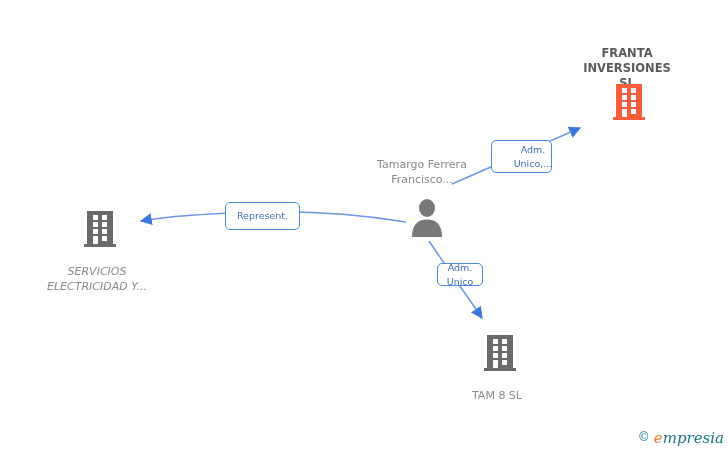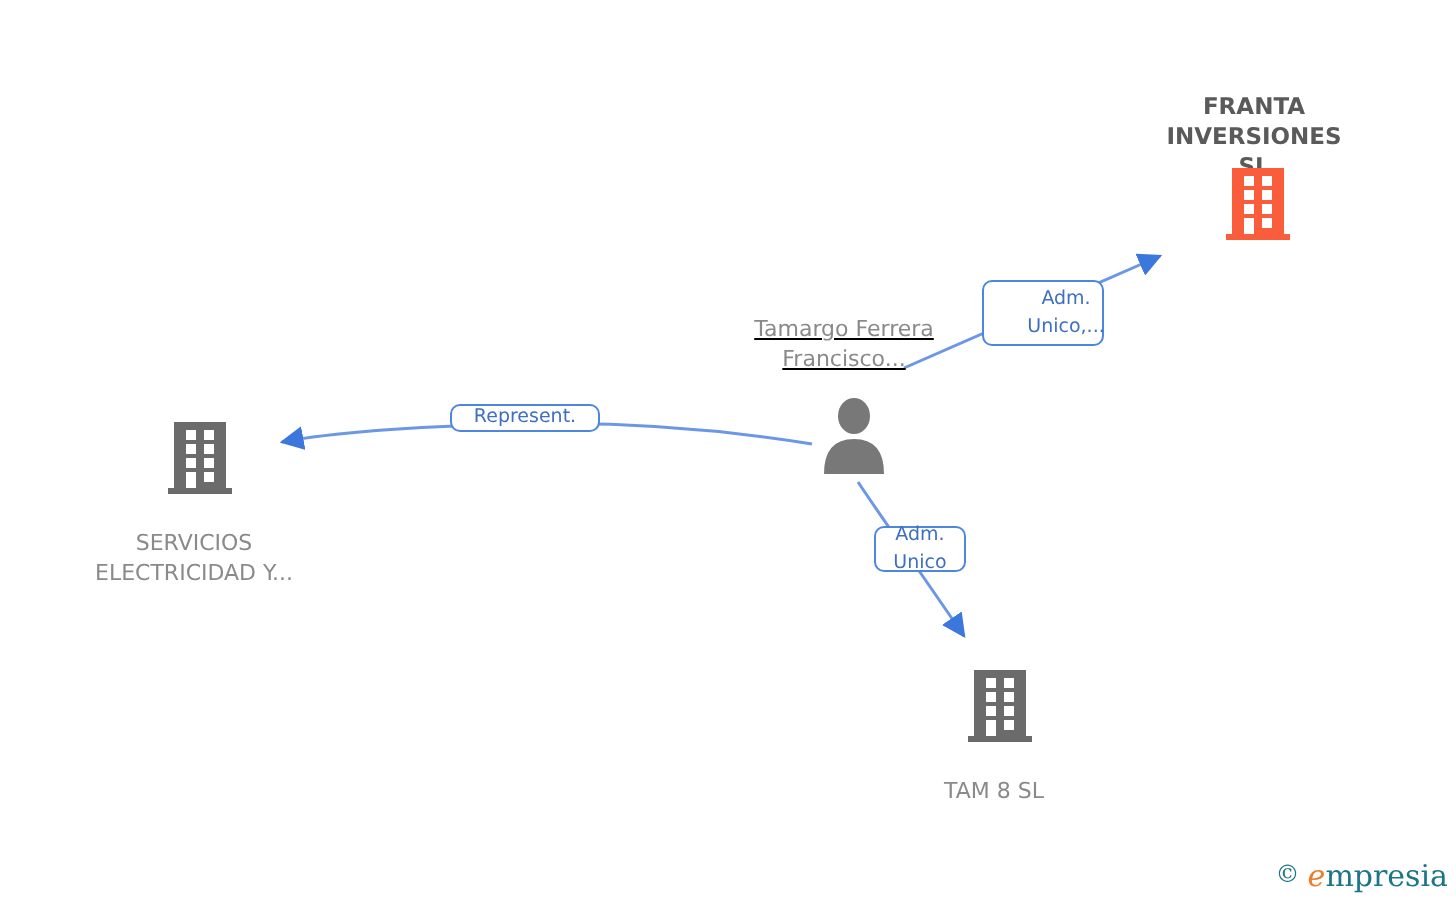--- a/index.html
+++ b/index.html
@@ -24,21 +24,21 @@
     font-size:9.5px; color:#3e6fc0; text-align:center; line-height:1.45;
     padding:1px 3px; cursor:pointer;
   }
   .icon-wrap { position:absolute; }
   .logo {
     position:absolute; right:4px; bottom:3px;
     font-family:"DejaVu Serif","Liberation Serif",serif;
     font-size:15px; color:#1d7688; white-space:nowrap;
   }
   .logo .copy { font-size:12px; font-style:normal; vertical-align:2px; margin-right:4px; }
-  .logo .brand { }
+  .logo .brand { font-style:italic; }
   .logo .e-orange { color:#ee7d28; font-style:italic; }
 </style>
 </head>
 <body>
 
 <div class="canvas">
 
   <svg class="edges-svg" viewBox="0 0 728 450">
     <defs>
       <marker id="arrow" viewBox="0 0 10 10" refX="9" refY="5" markerWidth="8" markerHeight="8" orient="auto-start-reverse">
@@ -61,21 +61,21 @@
         <rect x="18" y="4" width="5" height="5" fill="#fff"></rect>
       <rect x="9" y="11" width="5" height="5" fill="#fff"></rect>
         <rect x="18" y="11" width="5" height="5" fill="#fff"></rect>
       <rect x="9" y="18" width="5" height="5" fill="#fff"></rect>
         <rect x="18" y="18" width="5" height="5" fill="#fff"></rect>
       <rect x="18" y="25" width="5" height="5" fill="#fff"></rect>
       <rect x="9" y="25" width="5" height="8" fill="#fff"></rect>
     </svg>
   </div>
 
-  <div class="node" style="left:376px; top:142px; width:92px;text-decoration:underline;">
+  <div class="node" style="left:376px; top:142px; width:92px;">
     <div class="node-label">Tamargo Ferrera Francisco...</div>
   </div>
   <div class="icon-wrap" style="left:409px; top:199px;">
     <svg width="36" height="38" viewBox="0 0 36 38">
       <ellipse cx="18" cy="9" rx="8" ry="9" fill="#787878"></ellipse>
       <path d="M3,38 Q3,20.5 18,20.5 Q33,20.5 33,38 Z" fill="#787878"></path>
     </svg>
   </div>
 
   <div class="icon-wrap" style="left:84px; top:211px;">
@@ -85,21 +85,21 @@
       <rect x="9" y="4" width="5" height="5" fill="#fff"></rect>
         <rect x="18" y="4" width="5" height="5" fill="#fff"></rect>
       <rect x="9" y="11" width="5" height="5" fill="#fff"></rect>
         <rect x="18" y="11" width="5" height="5" fill="#fff"></rect>
       <rect x="9" y="18" width="5" height="5" fill="#fff"></rect>
         <rect x="18" y="18" width="5" height="5" fill="#fff"></rect>
       <rect x="18" y="25" width="5" height="5" fill="#fff"></rect>
       <rect x="9" y="25" width="5" height="8" fill="#fff"></rect>
     </svg>
   </div>
-  <div class="node" style="left:47px; top:249px; width:100px;">
+  <div class="node" style="left:47px; top:249px; width:100px;font-style:italic;">
     <div class="node-label">SERVICIOS ELECTRICIDAD Y...</div>
   </div>
 
   <div class="icon-wrap" style="left:484px; top:335px;">
     <svg width="32" height="36" viewBox="0 0 32 36">
       <rect x="0" y="33" width="32" height="3" fill="#6b6b6b"></rect>
       <rect x="3" y="0" width="26" height="33" fill="#6b6b6b"></rect>
       <rect x="9" y="4" width="5" height="5" fill="#fff"></rect>
         <rect x="18" y="4" width="5" height="5" fill="#fff"></rect>
       <rect x="9" y="11" width="5" height="5" fill="#fff"></rect>
@@ -108,20 +108,20 @@
         <rect x="18" y="18" width="5" height="5" fill="#fff"></rect>
       <rect x="18" y="25" width="5" height="5" fill="#fff"></rect>
       <rect x="9" y="25" width="5" height="8" fill="#fff"></rect>
     </svg>
   </div>
   <div class="node" style="left:447px; top:373px; width:100px;">
     <div class="node-label">TAM 8 SL</div>
   </div>
 
   <div class="edge-label" style="left:491px; top:140px; width:61px; height:33px;padding-left:26px;">Adm. Unico,...</div>
-  <div class="edge-label" style="left:225px; top:202px; width:75px; height:14px;">Represent.</div>
+  <div class="edge-label" style="left:225px; top:202px; width:75px; height:28px;">Represent.</div>
   <div class="edge-label" style="left:437px; top:263px; width:46px; height:23px;">Adm. Unico</div>
 
   <div class="logo">
     <span class="copy">©</span><span class="brand e-orange">e</span><span class="brand">mpresia</span>
   </div>
 
 </div>
 
 </body></html>

